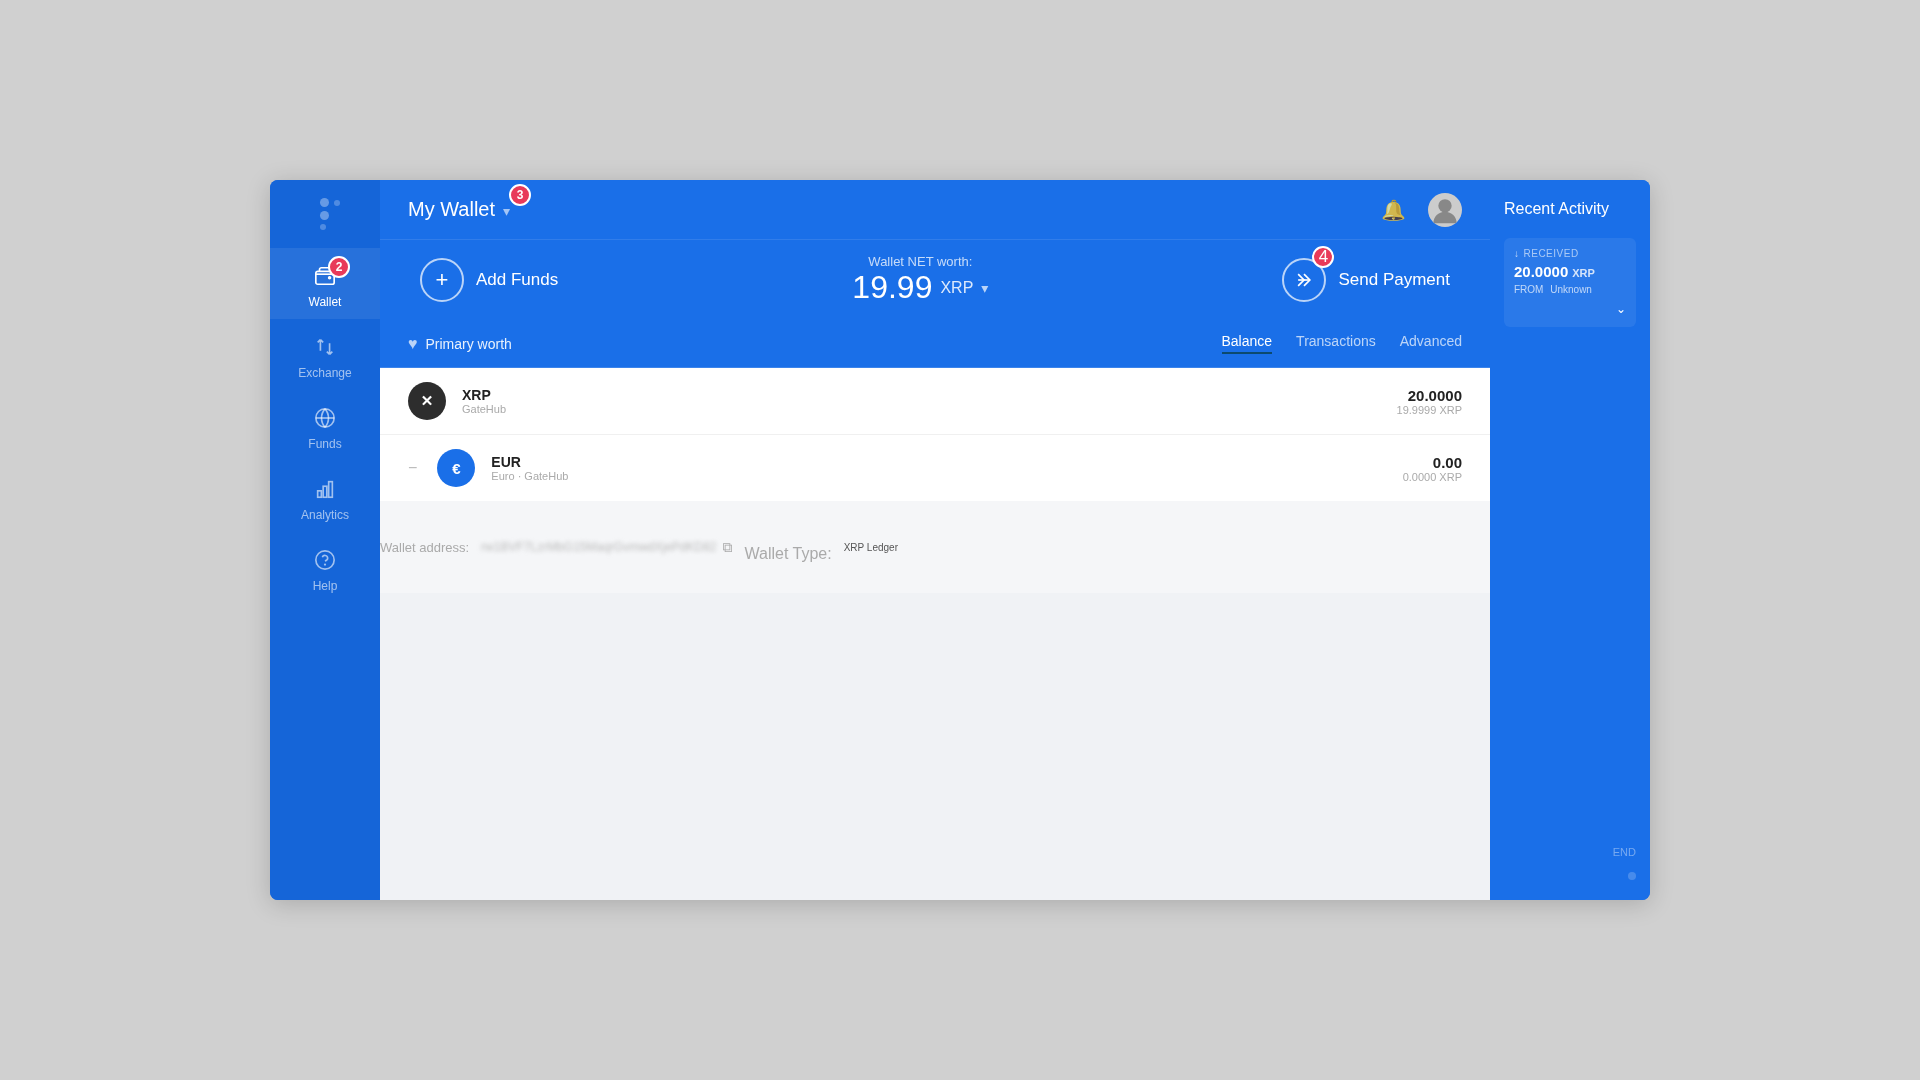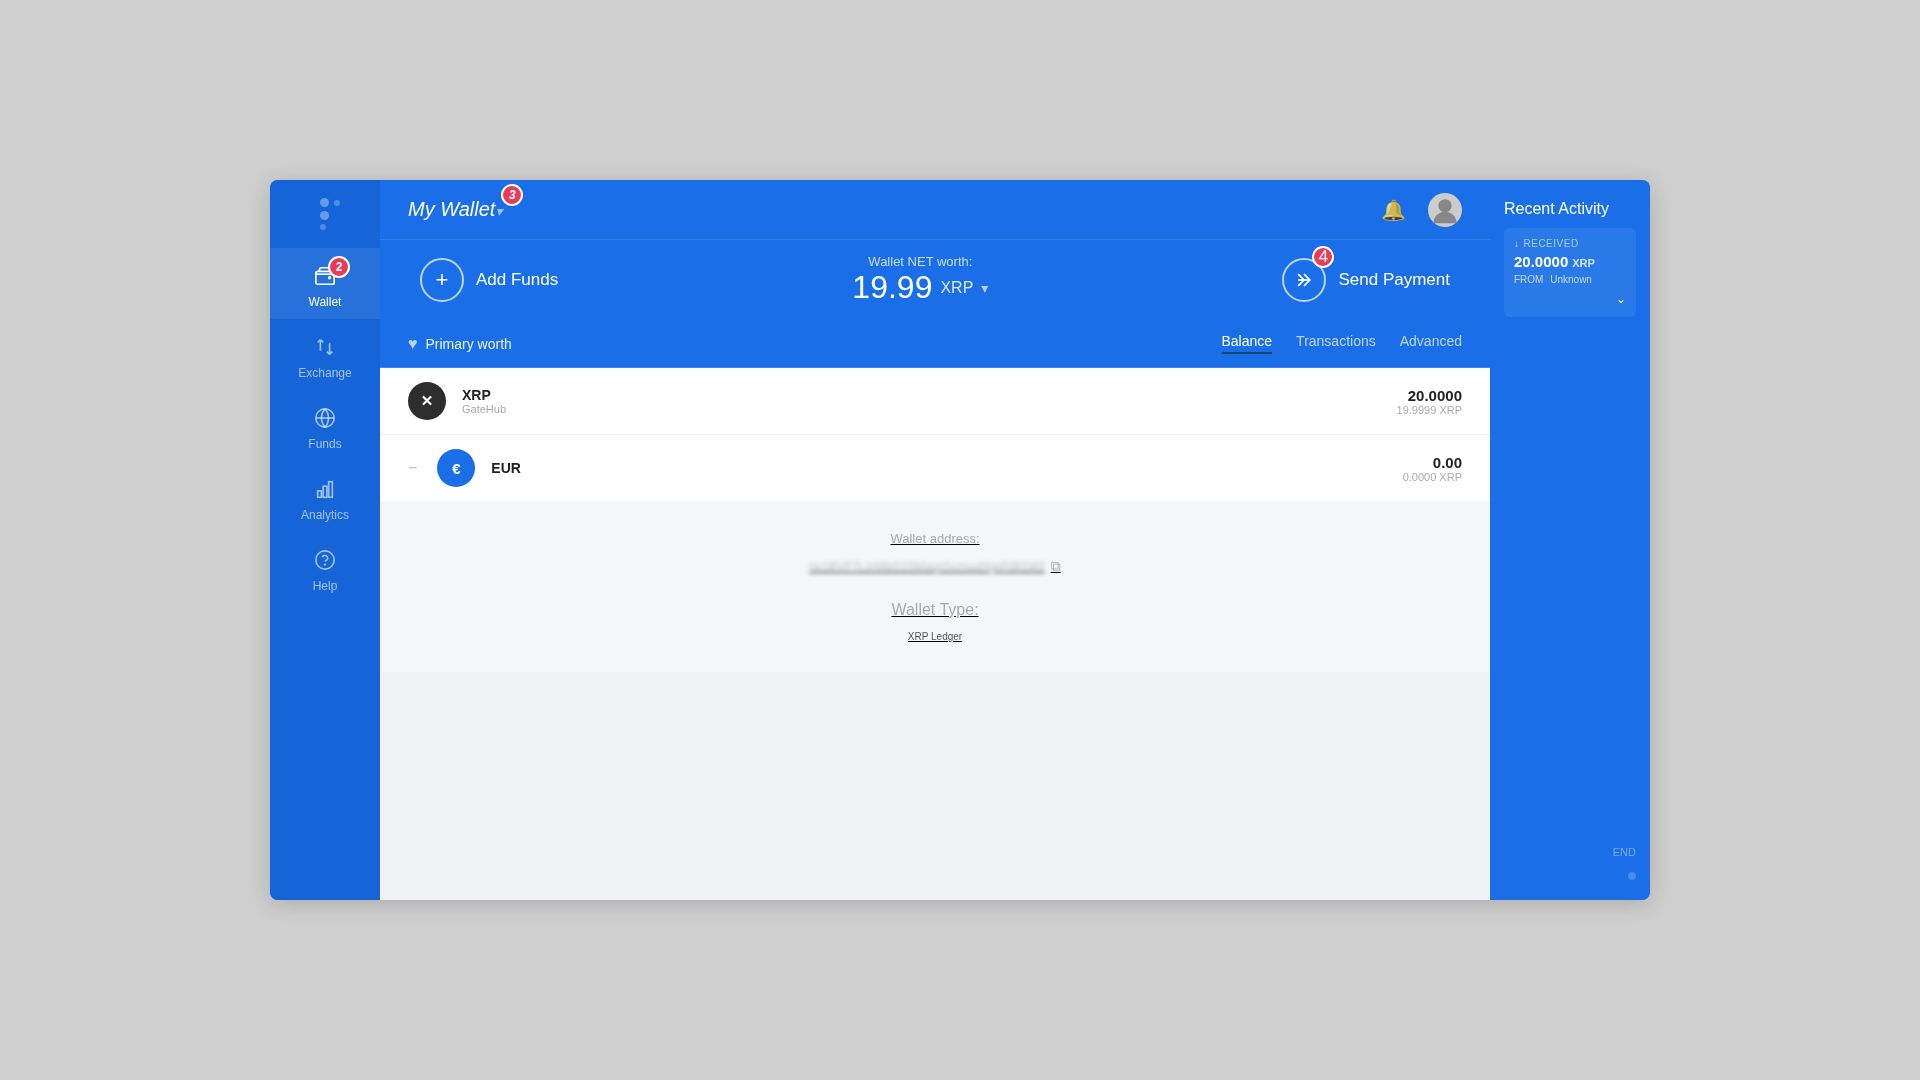--- a/index.html
+++ b/index.html
@@ -102,21 +102,21 @@
       flex-shrink: 0;
       border-bottom: 1px solid rgba(255,255,255,0.1);
     }
     .header-title {
       color: #fff;
       font-size: 20px;
       font-weight: 500;
       flex: 1;
       display: flex;
       align-items: flex-end;
-      font-style: italic;
+      gap: 8px;
     }
     .header-bell {
       color: rgba(255,255,255,0.8);
       font-size: 20px;
       cursor: pointer;
       margin-right: 10px;
     }
     .header-avatar {
       width: 34px; height: 34px;
       border-radius: 50%;
@@ -259,24 +259,23 @@
     .token-sub { font-size: 11px; color: #aaa; }
     .token-balance { text-align: right; }
     .token-amount { font-size: 15px; font-weight: 600; color: #222; }
     .token-xrp-val { font-size: 11px; color: #aaa; }
     .minus-icon { color: #bbb; font-size: 16px; margin-right: 4px; }
     
     .wallet-info {
       background: #f5f6f8;
       padding: 30px 0;
       display: flex;
-      flex-direction: column;
+      flex-direction: row;
       align-items: center;
       gap: 12px;
-      text-decoration: underline;
     }
     .wallet-address-label {
       color: #aaa;
       font-size: 13px;
     }
     .wallet-address-value {
       color: #bbb;
       font-size: 12px;
       display: flex; align-items: center; gap: 6px;
     }
@@ -291,20 +290,21 @@
       flex-direction: column;
       align-items: flex-start;
       padding: 20px 14px;
       flex-shrink: 0;
       gap: 10px;
     }
     .recent-activity-title {
       color: #fff;
       font-size: 16px;
       font-weight: 500;
+      margin-bottom: 10px;
     }
     .activity-item {
       background: rgba(255,255,255,0.07);
       border-radius: 6px;
       padding: 10px 10px;
       width: 100%;
     }
     .activity-received {
       color: rgba(255,255,255,0.6);
       font-size: 10px;
@@ -512,20 +512,21 @@
             <div class="token-amount">20.0000</div>
             <div class="token-xrp-val">19.9999 XRP</div>
           </div>
         </div>
 
         <div class="balance-row">
           <span class="minus-icon">−</span>
           <div class="token-icon eur">€</div>
           <div class="token-info">
             <div class="token-name">EUR</div>
+            <div class="token-sub">Euro · GateHub</div>
           </div>
           <div class="token-balance">
             <div class="token-amount">0.00</div>
             <div class="token-xrp-val">0.0000 XRP</div>
           </div>
         </div>
       </div>
 
       <div class="wallet-info">
         <div class="wallet-address-label">Wallet address:</div>

